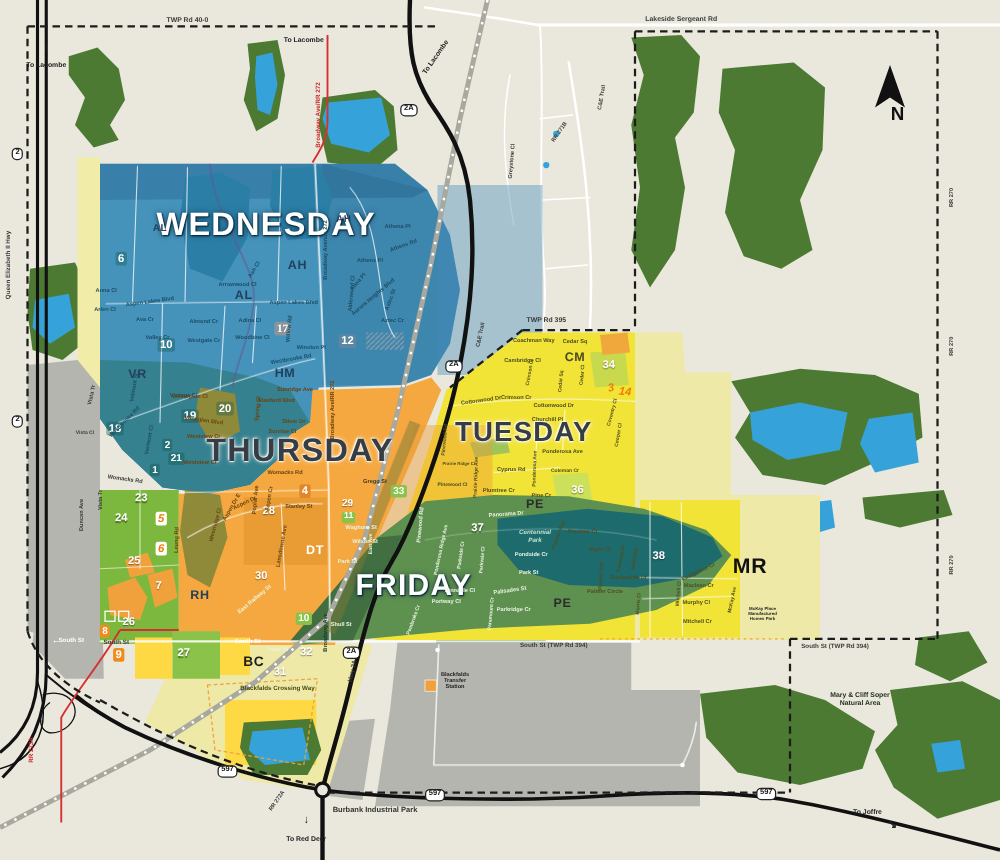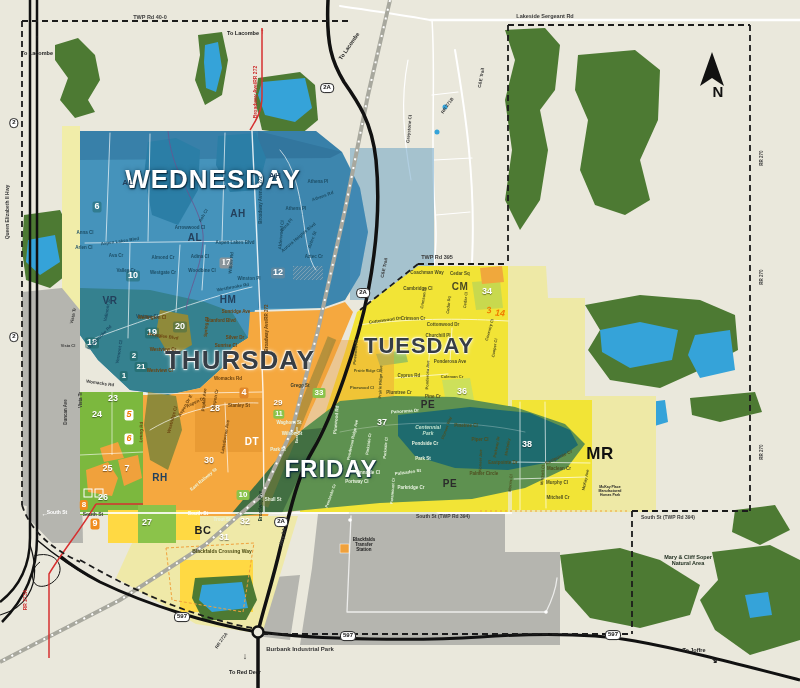--- a/index.html
+++ b/index.html
@@ -243,21 +243,21 @@
       <span class="lbl k-zone chip" style="left: 226px; top: 263px; background: rgb(138, 149, 155); transform: translate(-50%, -50%) rotate(0deg); font-family: Liberation Serif, serif;">17</span>
       <span class="lbl k-zone chip" style="left: 278px; top: 273px; background: rgb(93, 135, 160); transform: translate(-50%, -50%) rotate(0deg);">12</span>
       <span class="lbl k-zone chip" style="left: 92px; top: 343px; background: rgba(20, 90, 80, 0.4); transform: translate(-50%, -50%) rotate(0deg);">18</span>
       <span class="lbl k-zone chip" style="left: 152px; top: 333px; background: rgba(20, 90, 80, 0.4); transform: translate(-50%, -50%) rotate(0deg);">19</span>
       <span class="lbl k-zone chip" style="left: 180px; top: 327px; background: rgba(20, 90, 80, 0.35); transform: translate(-50%, -50%) rotate(0deg);">20</span>
       <span class="lbl k-zone chip" style="left: 134px; top: 356px; font-size: 8px; background: rgba(20, 90, 80, 0.4); transform: translate(-50%, -50%) rotate(0deg);">2</span>
       <span class="lbl k-zone chip" style="left: 141px; top: 367px; font-size: 8px; background: rgba(20, 90, 80, 0.4); transform: translate(-50%, -50%) rotate(0deg);">21</span>
       <span class="lbl k-zone chip" style="left: 124px; top: 376px; font-size: 8px; background: rgba(20, 90, 80, 0.4); transform: translate(-50%, -50%) rotate(0deg);">1</span>
       <span class="lbl k-zone" style="left: 97px; top: 415px; transform: translate(-50%, -50%) rotate(0deg);">24</span>
       <span class="lbl k-zone" style="left: 113px; top: 399px; transform: translate(-50%, -50%) rotate(0deg);">23</span>
-      <span class="lbl k-zone" style="left: 95px; top: 469px; transform: translate(-50%, -50%) rotate(0deg); padding-left: 25px;">25</span>
+      <span class="lbl k-zone" style="left: 95px; top: 449px; transform: translate(-50%, -50%) rotate(0deg); padding-left: 25px;">25</span>
       <span class="lbl k-zone" style="left: 127px; top: 469px; transform: translate(-50%, -50%) rotate(0deg);">7</span>
       <span class="lbl k-zone" style="left: 103px; top: 498px; transform: translate(-50%, -50%) rotate(0deg);">26</span>
       <span class="lbl k-zone chip" style="left: 84px; top: 505px; font-size: 8px; background: rgb(240, 140, 30); transform: translate(-50%, -50%) rotate(0deg);">8</span>
       <span class="lbl k-zone chip" style="left: 95px; top: 524px; background: rgb(240, 140, 30); transform: translate(-50%, -50%) rotate(0deg);">9</span>
       <span class="lbl k-zone" style="left: 147px; top: 523px; transform: translate(-50%, -50%) rotate(0deg);">27</span>
       <span class="lbl k-zone" style="left: 215px; top: 409px; transform: translate(-50%, -50%) rotate(0deg);">28</span>
       <span class="lbl k-zone chip" style="left: 244px; top: 393px; background: rgb(224, 135, 42); transform: translate(-50%, -50%) rotate(0deg);">4</span>
       <span class="lbl k-zone" style="left: 278px; top: 403px; font-size: 8px; transform: translate(-50%, -50%) rotate(0deg);">29</span>
       <span class="lbl k-zone chip" style="left: 279px; top: 414px; font-size: 7px; background: rgb(139, 195, 74); transform: translate(-50%, -50%) rotate(0deg);">11</span>
       <span class="lbl k-zone" style="left: 209px; top: 461px; transform: translate(-50%, -50%) rotate(0deg);">30</span>

